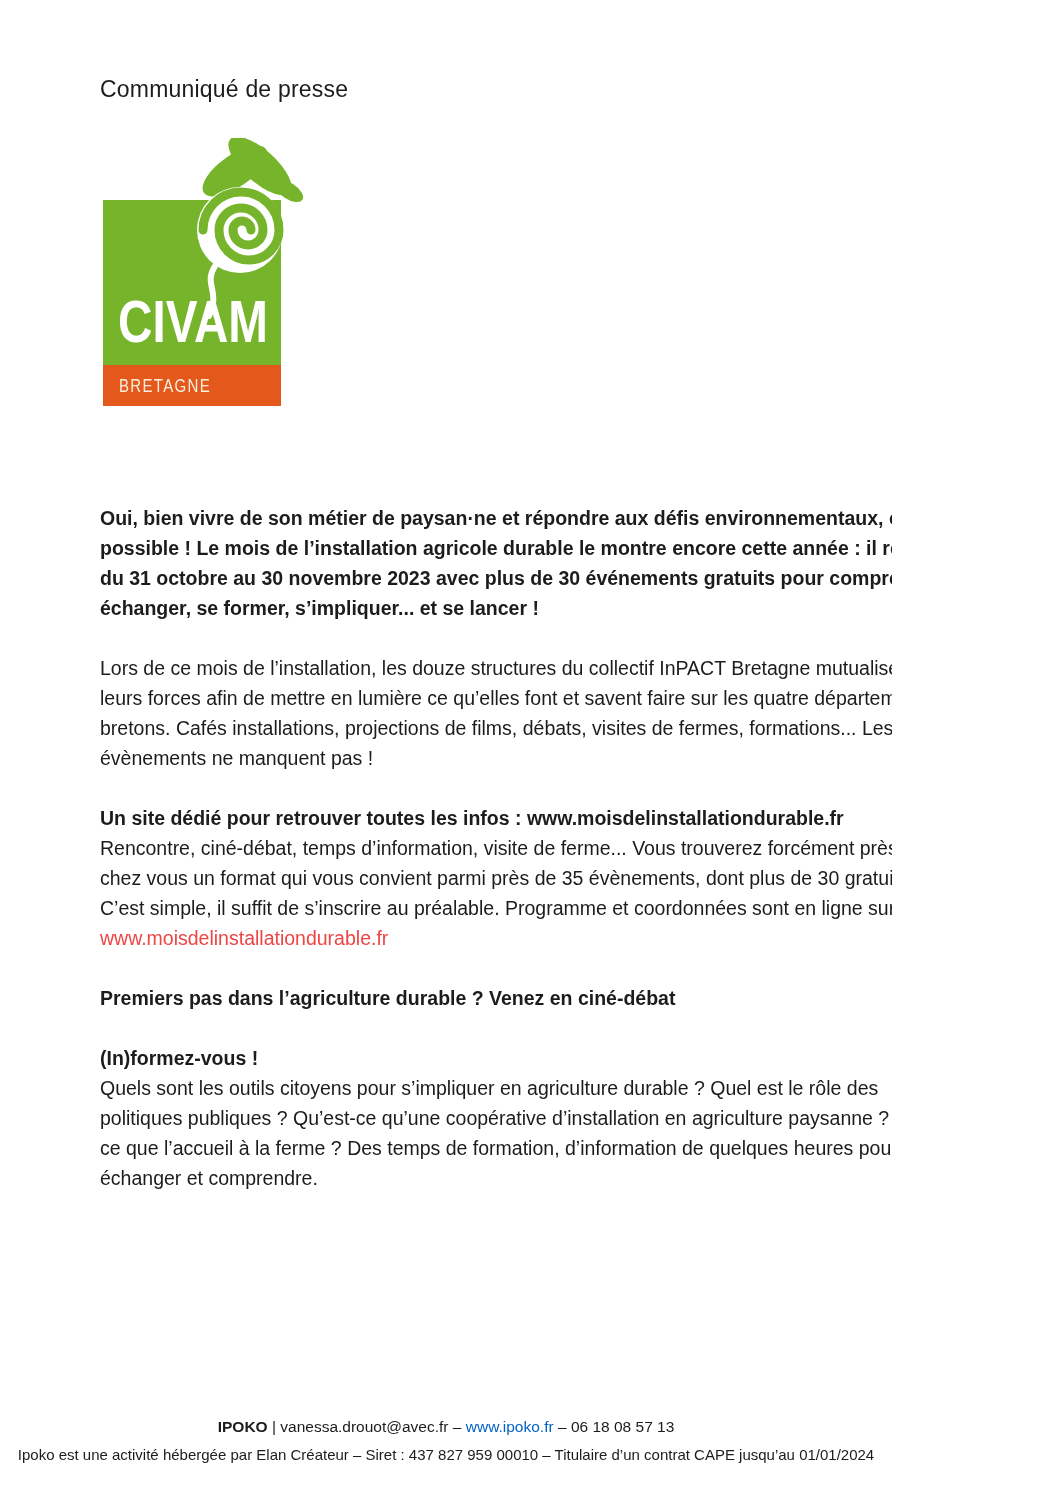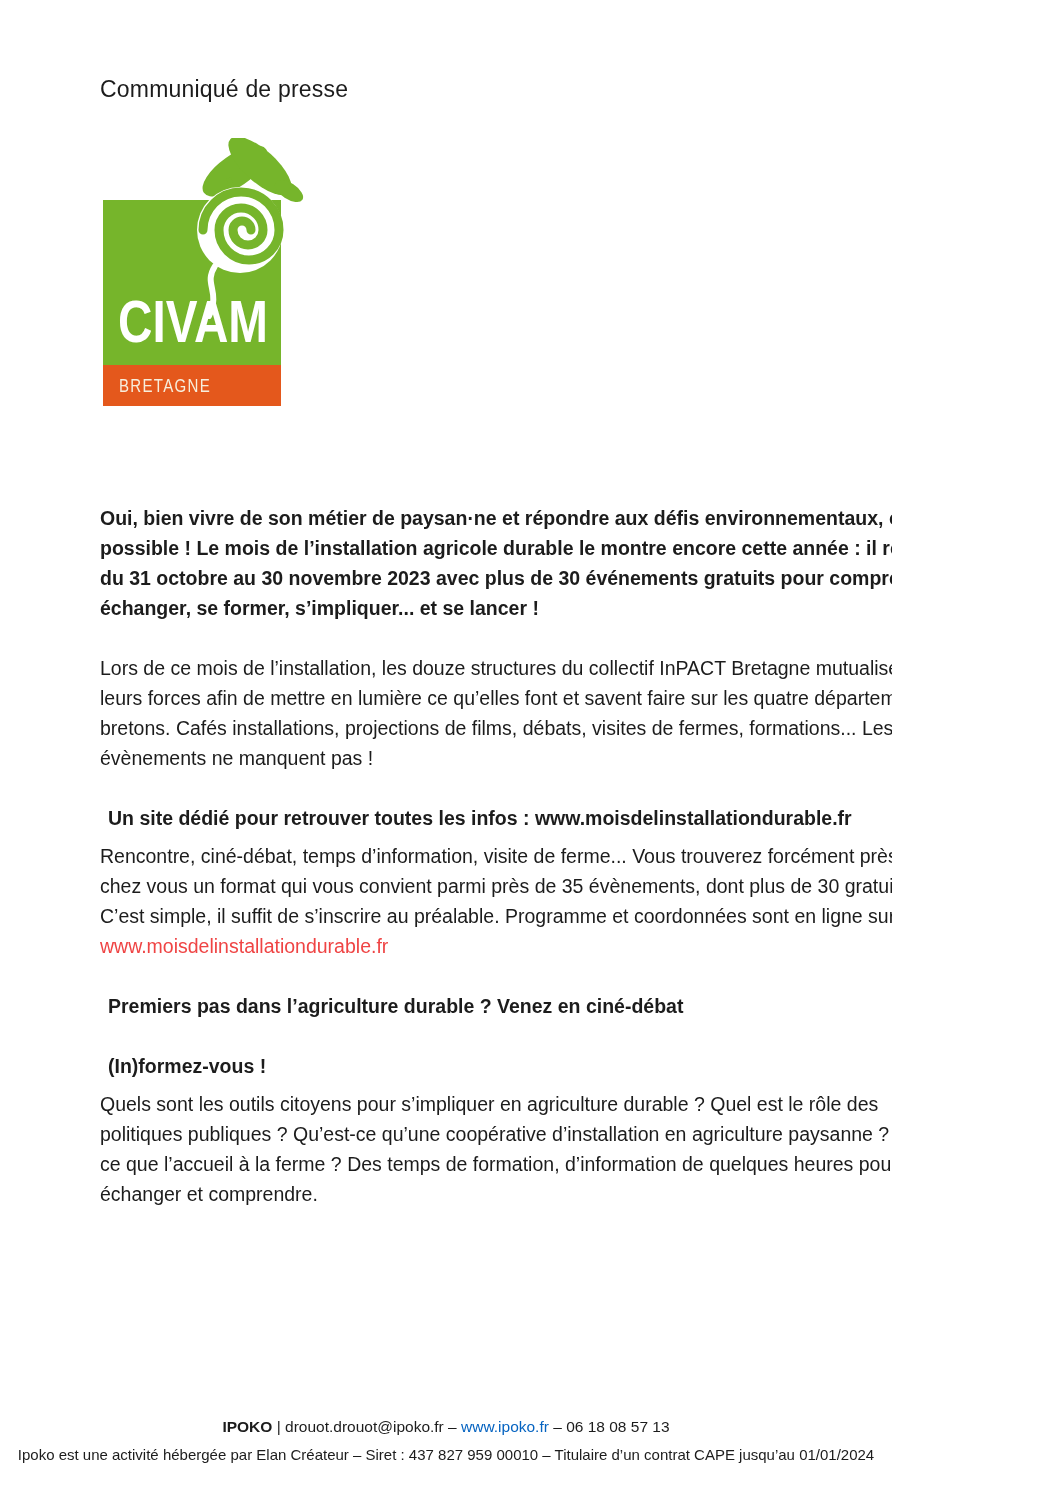--- a/index.html
+++ b/index.html
@@ -19,21 +19,21 @@
   .header-right{position:absolute;left:340px;top:174px;width:630px;}
   .dateline{font-size:23px;margin:0 0 36px 0;}
   .title{font-size:38px;font-weight:bold;line-height:53px;letter-spacing:-.3px;}
   .content{
     position:absolute;left:100px;top:503px;width:862px;
     font-size:19.5px;line-height:30px;
   }
   .content p{margin:0 0 30px 0;}
   .content .b{font-weight:bold;}
   .content h3{
-    font-size:19.5px;line-height:30px;margin:8px;font-weight:bold;
+    font-size:19.5px;line-height:30px;margin:0;font-weight:bold;
   }
   .content .sec{margin:0 0 30px 0;}
   .italic-note{font-style:italic;}
   .ulink{color:#ef4444;cursor:pointer;}
   .footer{
     position:absolute;left:0;bottom:28px;width:100%;
     text-align:center;font-size:15.5px;line-height:28px;white-space:nowrap;
   }
   .footer .org{font-weight:bold;}
   .footer .weblink{color:#0563C1;cursor:pointer;}
@@ -86,17 +86,17 @@
     </div>
 
     <div class="sec">
       <h3>(In)formez-vous !</h3>
       <div>Quels sont les outils citoyens pour s’impliquer en agriculture durable ? Quel est le rôle des politiques publiques ? Qu’est-ce qu’une coopérative d’installation en agriculture paysanne ? Qu’est-ce que l’accueil à la ferme ? Des temps de formation, d’information de quelques heures pour échanger et comprendre.</div>
     </div>
 
   </div>
 
   <div class="footer">
-    <div><span class="org">IPOKO</span><span> | </span><span class="weblink" style="color:#1c1c1c">drouot.drouot@ipoko.fr</span><span> – </span><span class="weblink">www.ipoko.fr</span><span> – </span><span>06 18 08 57 13</span></div>
+    <div><span class="org">IPOKO</span><span> | </span><span class="weblink" style="color:#1c1c1c">vanessa.drouot@avec.fr</span><span> – </span><span class="weblink">www.ipoko.fr</span><span> – </span><span>06 18 08 57 13</span></div>
     <div class="sub">Ipoko est une activité hébergée par Elan Créateur – Siret : 437 827 959 00010 – Titulaire d’un contrat CAPE jusqu’au 01/01/2024</div>
   </div>
 
 </div>
 
 </body></html>

